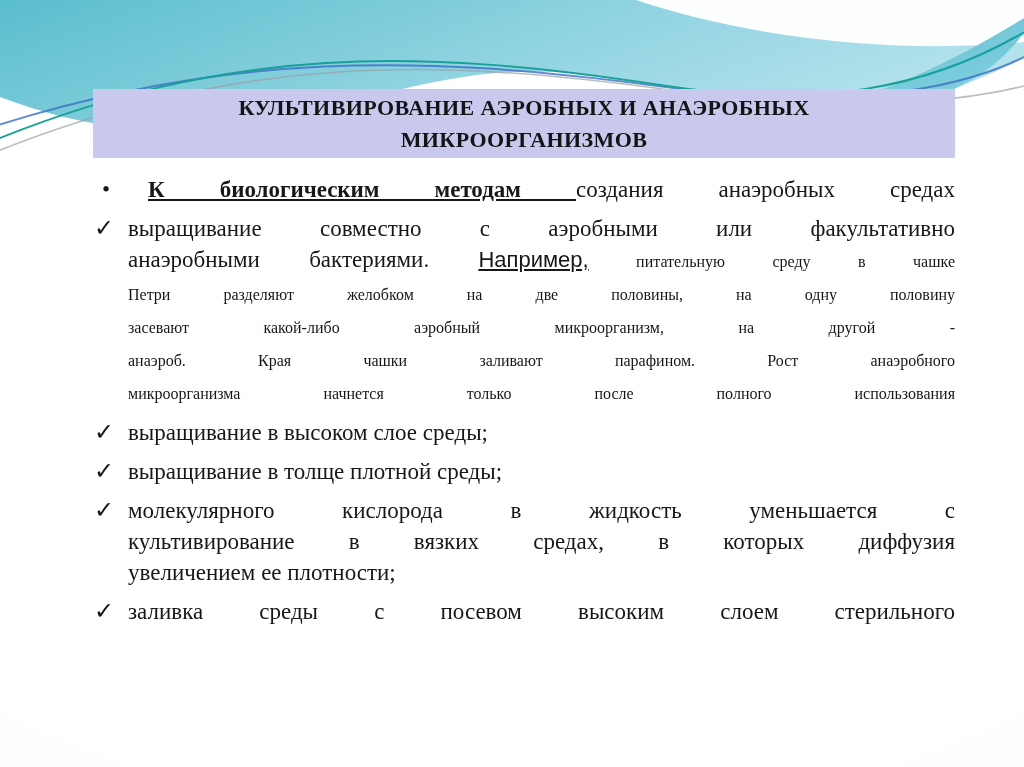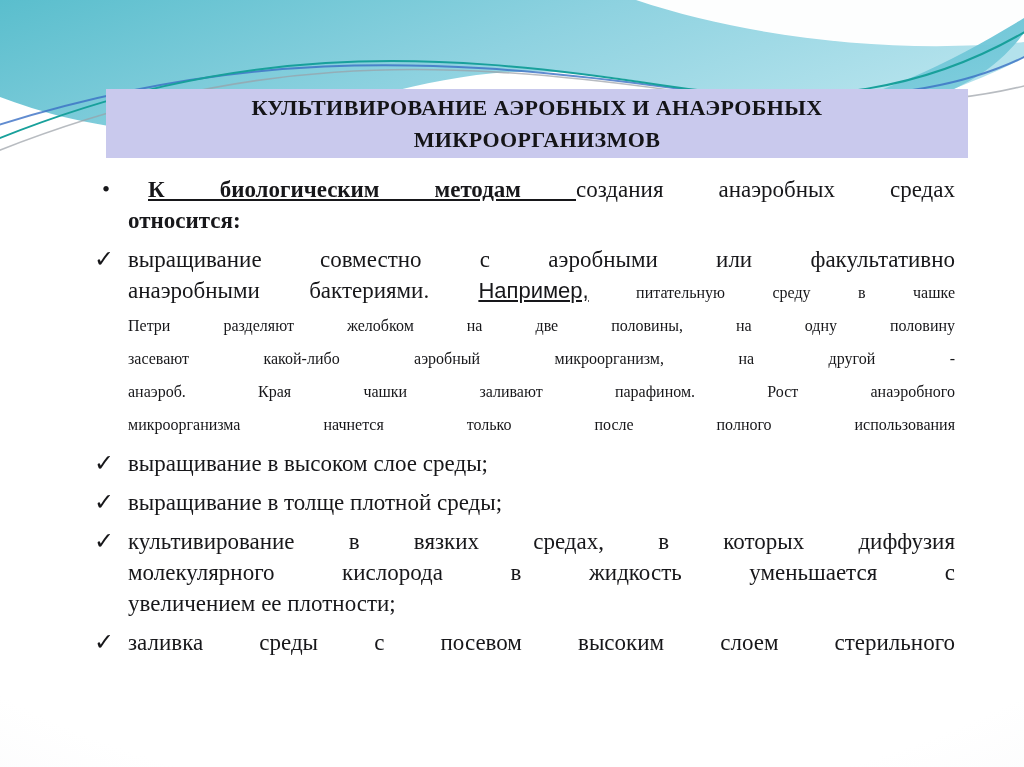--- a/index.html
+++ b/index.html
@@ -3,21 +3,21 @@
 <meta charset="utf-8">
 <style>
   html,body{margin:0;padding:0;}
   body{width:1024px;height:767px;font-family:"Liberation Serif",serif;}
   .slide{
     position:relative;width:1024px;height:767px;overflow:hidden;
     background:radial-gradient(130% 105% at 50% 45%, #ffffff 58%, #eff0f3 100%);
   }
   .hdr{position:absolute;top:0;left:0;width:1024px;height:175px;display:block;}
   .title-band{
-    position:absolute;left:106px;top:89px;width:862px;height:69px;
+    position:absolute;left:93px;top:89px;width:862px;height:69px;
     display:flex;align-items:center;justify-content:center;
   }
   .title-text{
     font-family:"Liberation Serif",serif;font-weight:700;font-size:22px;line-height:32px;
     color:#141417;text-align:center;max-width:660px;letter-spacing:.4px;
   }
   .content{position:absolute;left:93px;top:174px;width:862px;}
   ul.blist{list-style:none;margin:0;padding:0;}
   li.item{
     position:relative;padding-left:35px;margin:0 0 8px 0;
@@ -65,43 +65,42 @@
 
   <div class="title-band" style="background:#c9c9ed;">
     <div class="title-text">КУЛЬТИВИРОВАНИЕ АЭРОБНЫХ И АНАЭРОБНЫХ МИКРООРГАНИЗМОВ</div>
   </div>
 
   <div class="content">
     <ul class="blist">
         <li class="item">
           <span class="marker dot">•</span>
           <div class="tline"><span class="s-bu">К биологическим методам </span><span class="s-r">создания анаэробных средах</span></div>
-          <div class="tline lastline"><span class="s-b">относится:</span></div>
         </li>
         <li class="item">
           <span class="marker check">✓</span>
           <div class="tline"><span class="s-r">выращивание совместно с аэробными или факультативно</span></div>
           <div class="tline"><span class="s-r">анаэробными бактериями. </span><span class="s-su">Например,</span><span class="s-sa"> питательную среду в чашке</span></div>
           <div class="tline"><span class="s-sa">Петри разделяют желобком на две половины, на одну половину</span></div>
           <div class="tline"><span class="s-sa">засевают какой-либо аэробный микроорганизм, на другой -</span></div>
           <div class="tline"><span class="s-sa">анаэроб. Края чашки заливают парафином. Рост анаэробного</span></div>
           <div class="tline"><span class="s-sa">микроорганизма начнется только после полного использования</span></div>
         </li>
         <li class="item">
           <span class="marker check">✓</span>
           <div class="tline lastline"><span class="s-r">выращивание в высоком слое среды;</span></div>
         </li>
         <li class="item">
           <span class="marker check">✓</span>
           <div class="tline lastline"><span class="s-r">выращивание в толще плотной среды;</span></div>
         </li>
         <li class="item">
           <span class="marker check">✓</span>
+          <div class="tline"><span class="s-r">молекулярного кислорода в жидкость уменьшается с</span></div>
           <div class="tline"><span class="s-r">культивирование в вязких средах, в которых диффузия</span></div>
-          <div class="tline"><span class="s-r">молекулярного кислорода в жидкость уменьшается с</span></div>
           <div class="tline lastline"><span class="s-r">увеличением ее плотности;</span></div>
         </li>
         <li class="item">
           <span class="marker check">✓</span>
           <div class="tline"><span class="s-r">заливка среды с посевом высоким слоем стерильного</span></div>
         </li>
       </ul>
   </div>
 
 </div>

